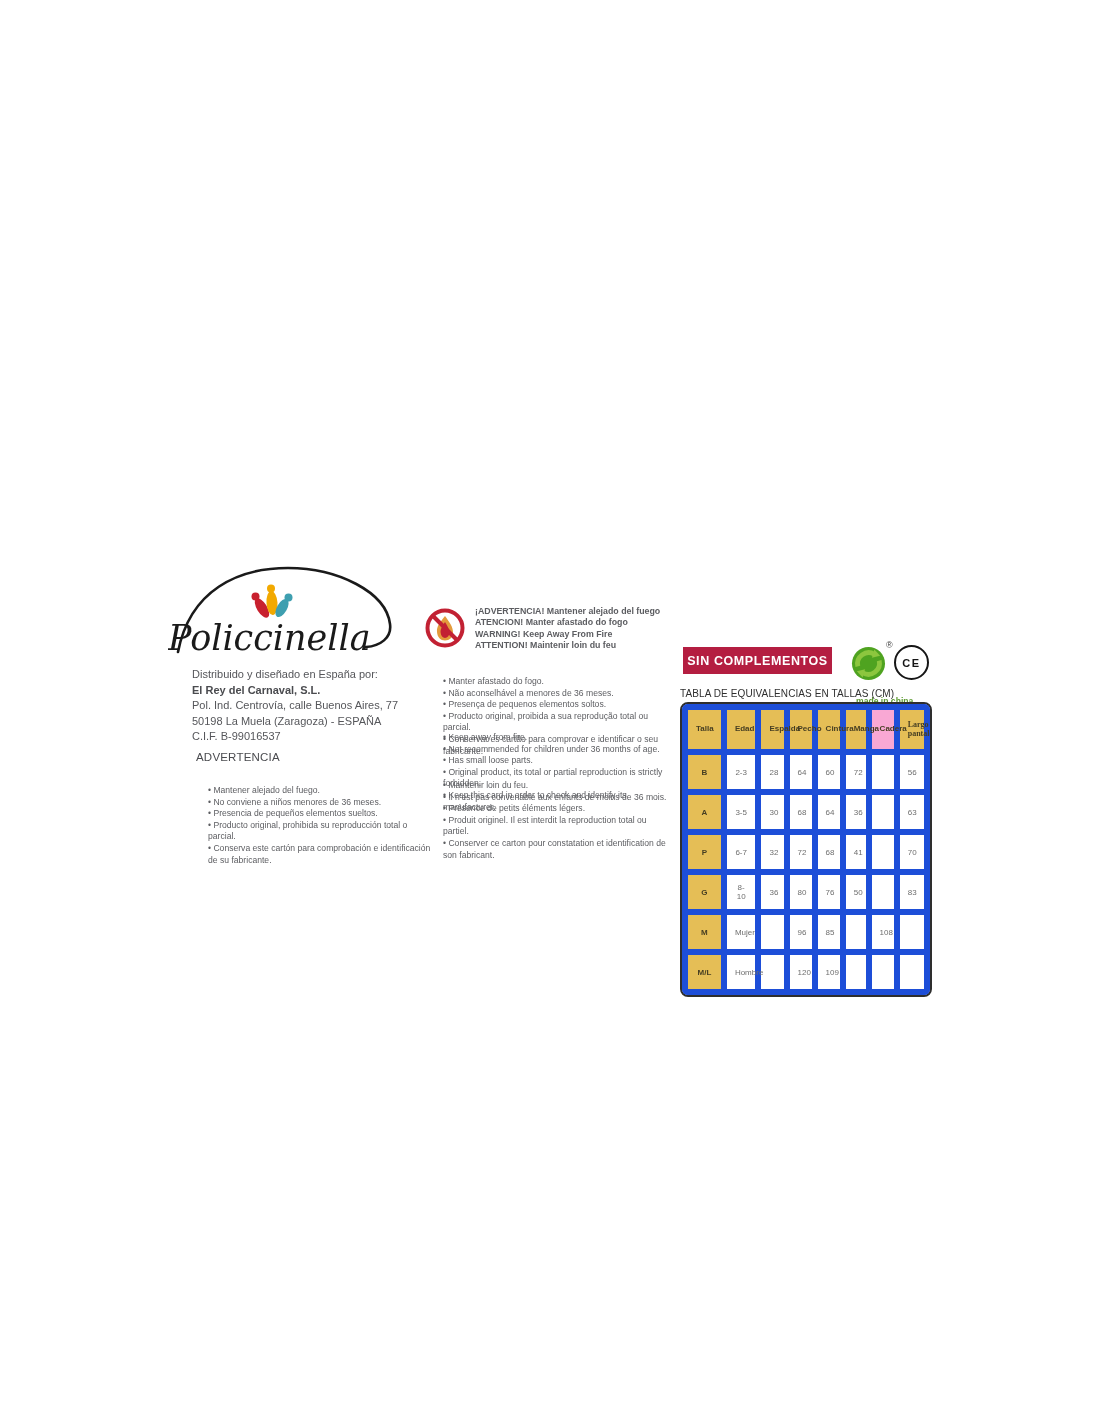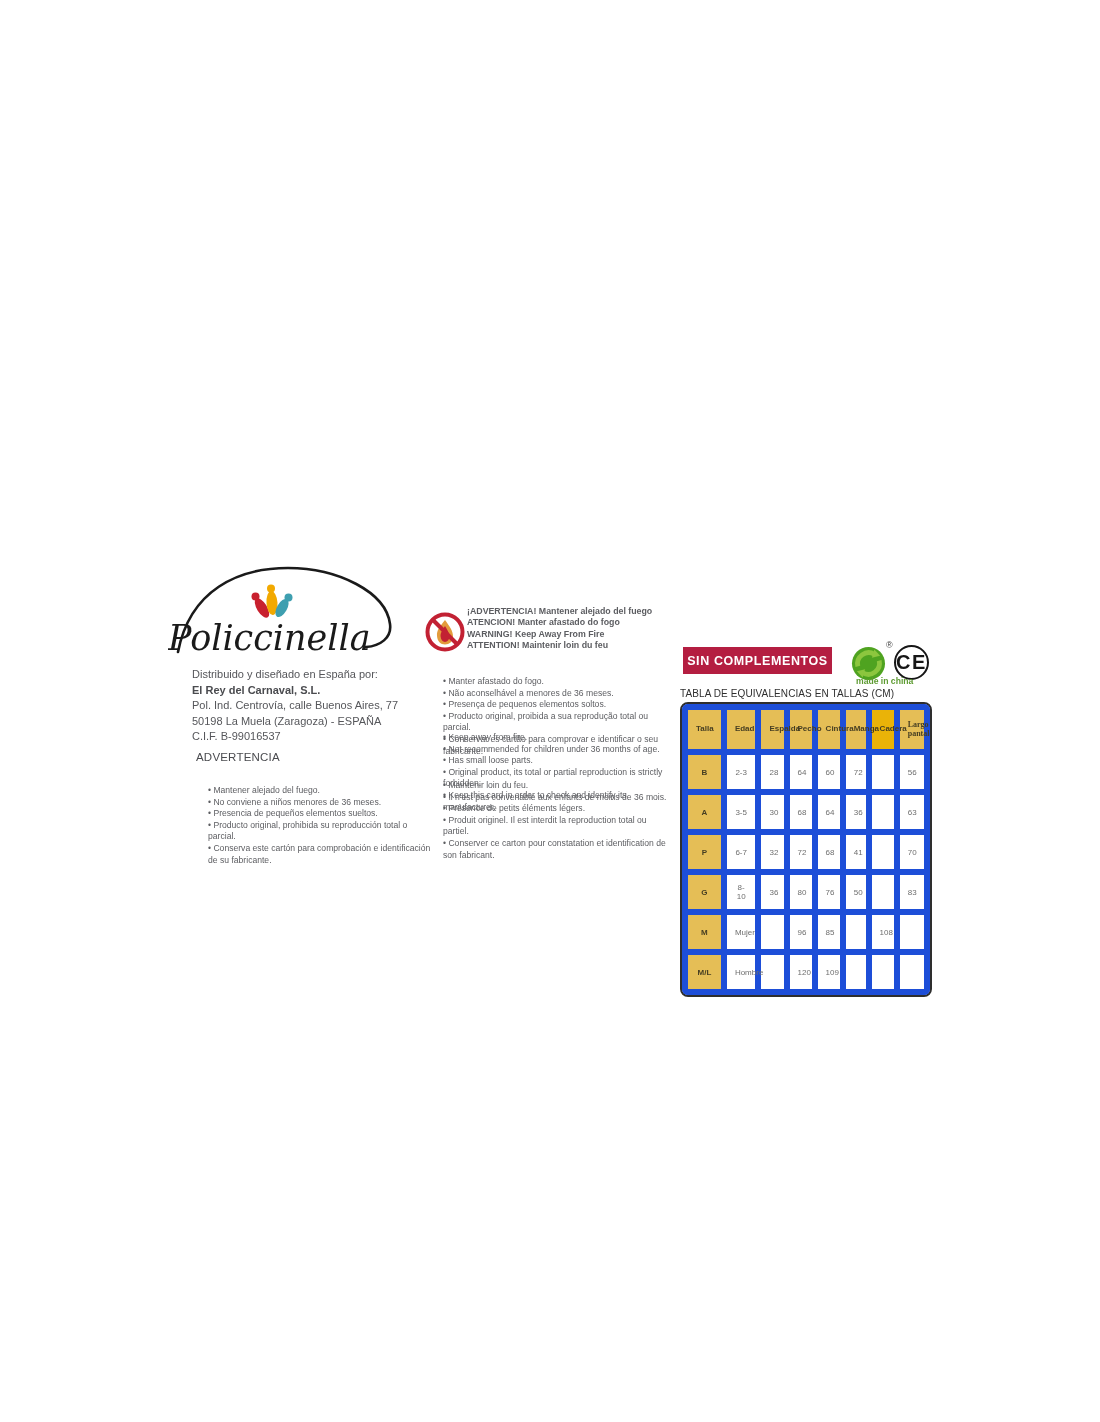--- a/index.html
+++ b/index.html
@@ -12,34 +12,34 @@
   #distributor .bold{font-weight:bold;color:#4a4b4f;}
   #advertencia-title{left:196px;top:751px;font-size:11.5px;font-weight:normal;color:#4a4b4f;letter-spacing:.2px;}
   .warnlist{width:228px;font-size:8.6px;line-height:11.6px;color:#5c5d61;list-style:none;margin:16px;padding:0;}
   .warnlist li::before{content:"• ";}
   #warn-es{left:192px;top:769px;}
   #warn-pt{left:427px;top:660px;}
   #warn-en{left:427px;top:716px;}
   #warn-fr{left:427px;top:764px;}
 
   
-  #warning-head{left:425px;top:604px;width:240px;display:flex;gap:2px;align-items:flex-end;}
+  #warning-head{left:425px;top:604px;width:240px;display:flex;gap:10px;align-items:center;}
   #warning-head .lines{font-size:8.8px;line-height:11.4px;font-weight:bold;color:#5c5d61;padding-top:2px;}
 
   
   #badge{left:683px;top:647px;width:149px;height:27px;background:#b41e41;color:#fff;
          display:flex;align-items:center;justify-content:center;
          font-size:12.5px;font-weight:bold;letter-spacing:.6px;}
   #greendot{left:851px;top:646px;width:35px;height:35px;}
   #reg-mark{left:886px;top:640px;font-size:9px;color:#444;}
   #ce-mark{left:894px;top:645px;width:31px;height:31px;border:2.5px solid #161616;border-radius:50%;
            display:flex;align-items:center;justify-content:center;background:#fff;
-           font-size:20px;font-weight:bold;color:#161616;letter-spacing:1.5px;
+           font-size:11px;font-weight:bold;color:#161616;letter-spacing:1.5px;
            font-family:"Liberation Sans",sans-serif;}
-  #made-in{left:856px;top:676px;font-size:8.6px;font-weight:bold;color:#5d9b31;}
+  #made-in{left:856px;top:696px;font-size:8.6px;font-weight:bold;color:#5d9b31;}
 
   #table-title{left:680px;top:688px;font-size:10px;font-weight:normal;color:#2f2f2f;letter-spacing:.1px;}
   #table-wrap{left:680px;top:702px;width:248px;border:2px solid #2e2e2e;border-radius:8px;overflow:hidden;background:#fff;}
   #size-table{width:100%;border-collapse:collapse;table-layout:fixed;}
   #size-table th,#size-table td{border:6px solid #1d4ed8;text-align:center;vertical-align:middle;
        font-size:8px;padding:8px;height:18px;color:#6e6e6e;}
   #size-table thead th{background:#e5be56;color:#463e22;font-weight:bold;height:23px;font-size:8px;line-height:8.5px;}
   #size-table td.talla{background:#e5be56;color:#463e22;font-weight:bold;}
   .c0{width:18%;} .c1{width:16%;} .c2{width:13%;} .c3{width:13%;} .c4{width:13%;}
   .c5{width:12%;} .c6{width:13%;} .c7{width:14%;}
@@ -148,21 +148,21 @@
           <col class="c7">
       </colgroup>
       <thead>
         <tr>
           <th style="background: rgb(229, 190, 86);">Talla</th>
           <th style="background: rgb(229, 190, 86);">Edad</th>
           <th style="background: rgb(229, 190, 86);">Espalda</th>
           <th style="background: rgb(229, 190, 86);">Pecho</th>
           <th style="background: rgb(229, 190, 86); text-align: right;">Cintura</th>
           <th style="background: rgb(229, 190, 86);">Manga</th>
-          <th style="background: #eab308;">Cadera</th>
+          <th style="background: #f9a8d4;">Cadera</th>
           <th style="background: rgb(229, 190, 86); font-family: Liberation Serif, serif;">Largo pantalón</th>
         </tr>
       </thead>
       <tbody>
         <tr>
           <td class="talla" style="background: rgb(229, 190, 86);">B</td>
           <td>2-3</td>
           <td>28</td>
           <td>64</td>
           <td>60</td>

